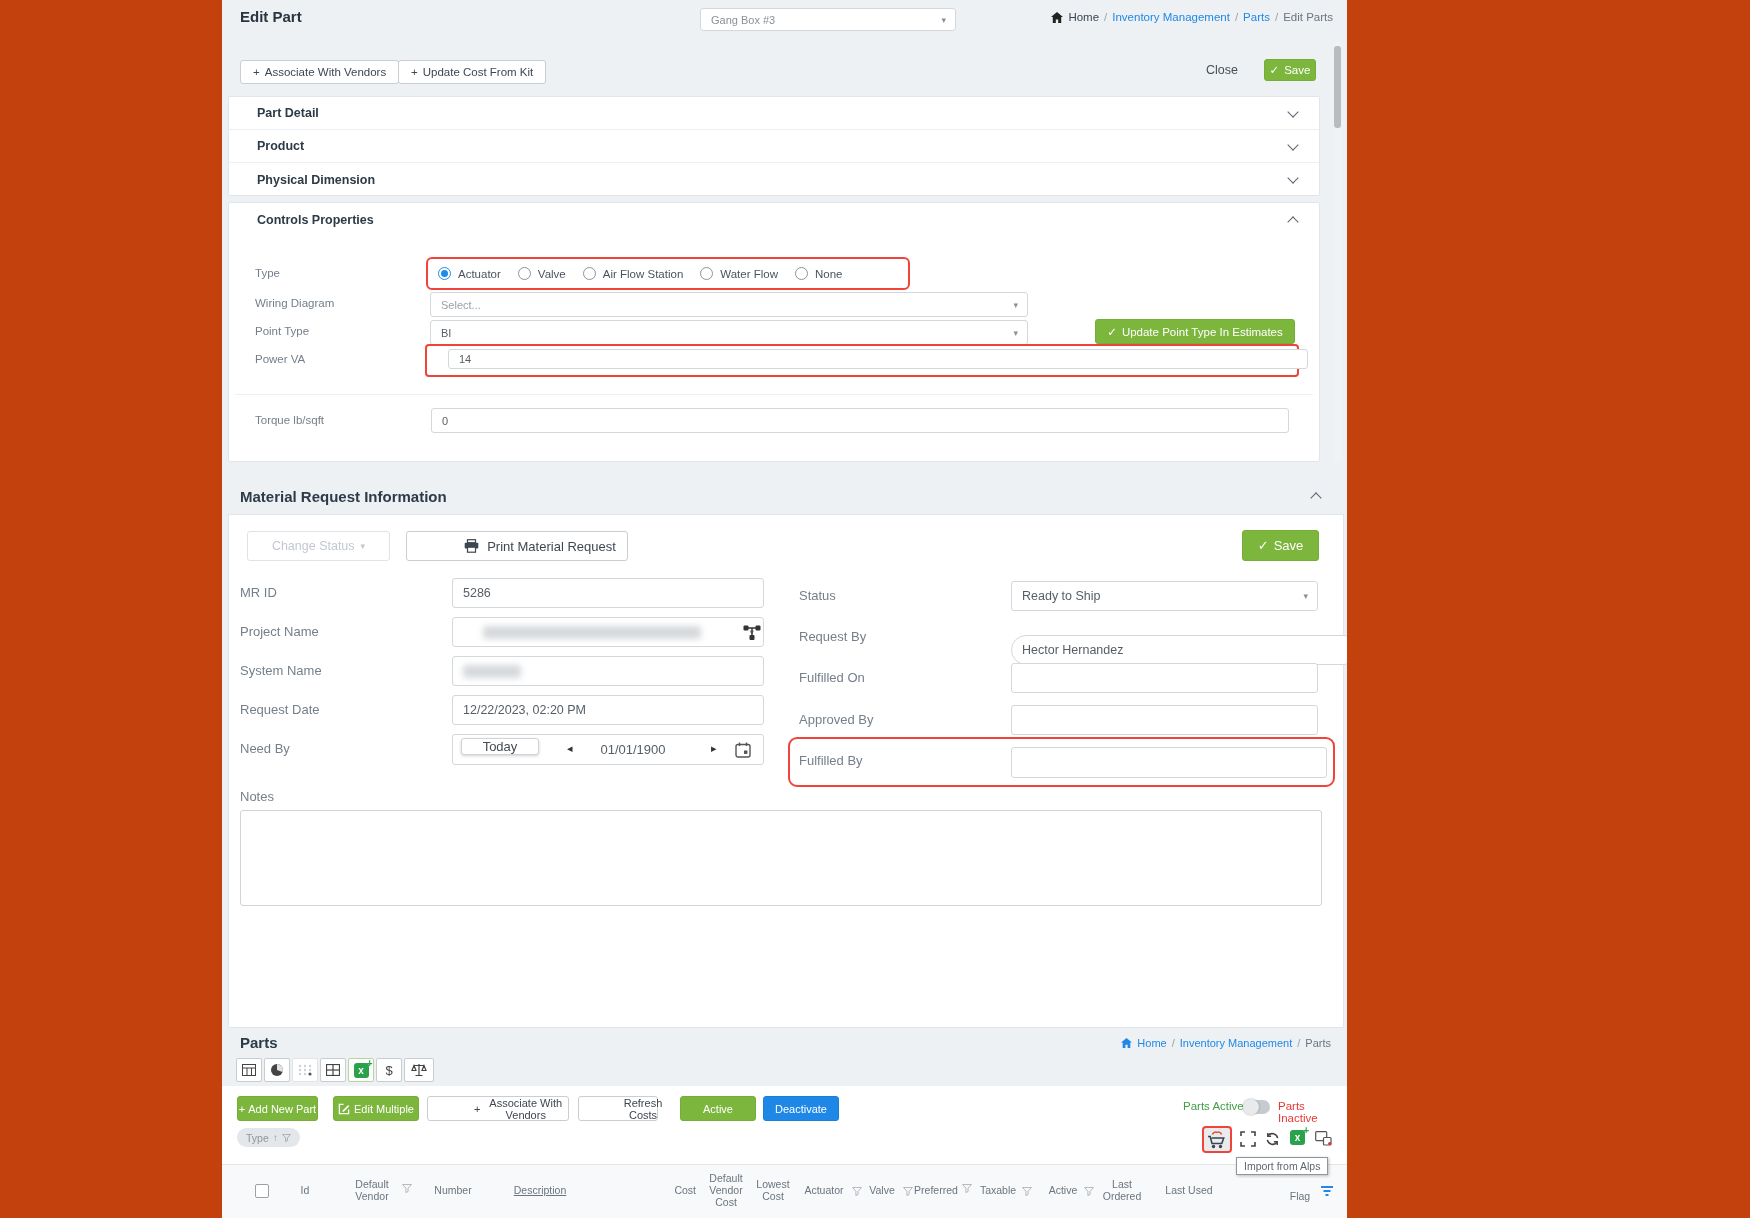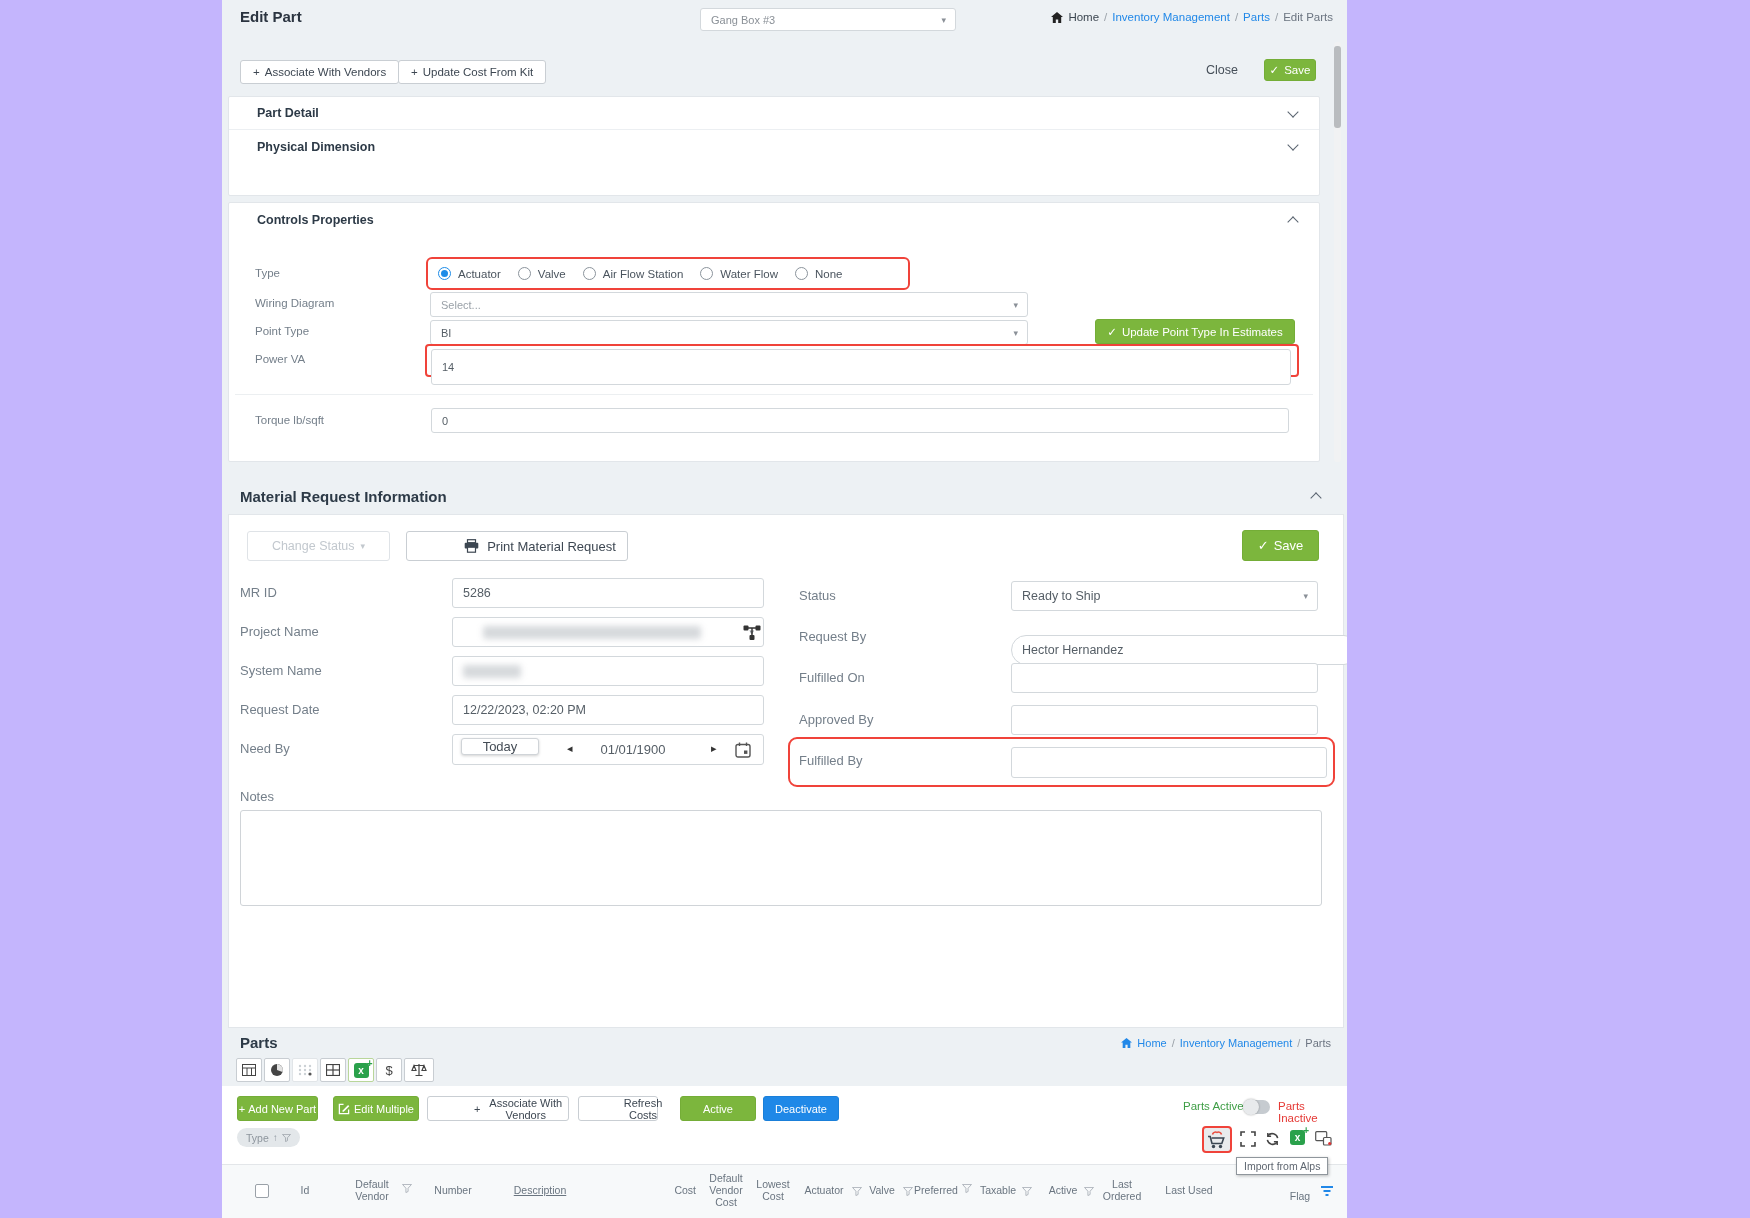--- a/index.html
+++ b/index.html
@@ -1,17 +1,17 @@
 <!DOCTYPE html>
 <html><head>
 <meta charset="utf-8">
 <style>
   * { margin:0; padding:0; box-sizing:border-box; font-family:"Liberation Sans", sans-serif; }
   html,body { background:#000; }
-  .canvas { position:relative; width:1750px; height:1218px; background:#c4b5fd; overflow:hidden; }
+  .canvas { position:relative; width:1750px; height:1218px; background:#c2410c; overflow:hidden; }
   .panel { position:absolute; left:222px; top:0; width:1125px; height:1218px; background:#edf1f4; overflow:hidden; }
   .abs { position:absolute; }
 
   
   .pg-title { font-size:15px; font-weight:bold; color:#2b3440; }
   .sec-title { font-size:12.5px; font-weight:600; color:#2d3a47;padding-left:15px; }
   .big-title { font-size:15px; font-weight:bold; color:#2d3a47; }
   .lbl { font-size:11.5px; color:#747f8a; }
   .lbl-lg { font-size:13px; color:#747f8a; }
 
@@ -123,20 +123,24 @@
     <span>Save</span>
   </button>
 
   <div class="sb-track" style="left:1112px; top:42px; height:420px;">
     <div class="sb-thumb" style="top:4px; height:82px;"></div>
   </div>
 
   <div class="card" style="left:6px; top:96px; width:1092px; height:100px;">
     <div class="acc-row">
       <span class="sec-title">Part Detail</span>
+      <span class="chv down" style="right:22px; top:11px;"></span>
+    </div>
+    <div class="acc-row">
+      <span class="sec-title">Product</span>
       <span class="chv down" style="right:22px; top:11px;"></span>
     </div>
     <div class="acc-row" style="border-bottom:none;">
       <span class="sec-title">Physical Dimension</span>
       <span class="chv down" style="right:22px; top:11px;"></span>
     </div>
   </div>
 
   <div class="card" style="left:6px; top:202px; width:1092px; height:260px;">
     <div class="acc-row" style="border-bottom:none;">
@@ -182,21 +186,21 @@
     <span>BI</span>
     <span class="caret">▾</span>
   </div>
   <button class="btn-green" style="left:873px; top:319px; width:200px; height:25px;">
     <span>✓</span>
     <span>Update Point Type In Estimates</span>
   </button>
 
   <div class="abs lbl" style="left:33px; top:353px;">Power VA</div>
   <div class="hl-red" style="left:203px; top:344px; width:874px; height:33px; border-radius:4px;"></div>
-  <div class="inp" style="left:209px; top:349px; width:860px; height:36px;">
+  <div class="inp" style="left:226px; top:349px; width:860px; height:20px;">
     <span>14</span>
   </div>
 
   <div class="abs lbl" style="left:33px; top:414px;">Torque lb/sqft</div>
   <div class="inp" style="left:209px; top:408px; width:858px; height:25px;">
     <span>0</span>
   </div>
 
   <div class="abs big-title" style="left:18px; top:488px;">Material Request Information</div>
   <span class="chv up" style="position:absolute; left:1090px; top:494px;"></span>

